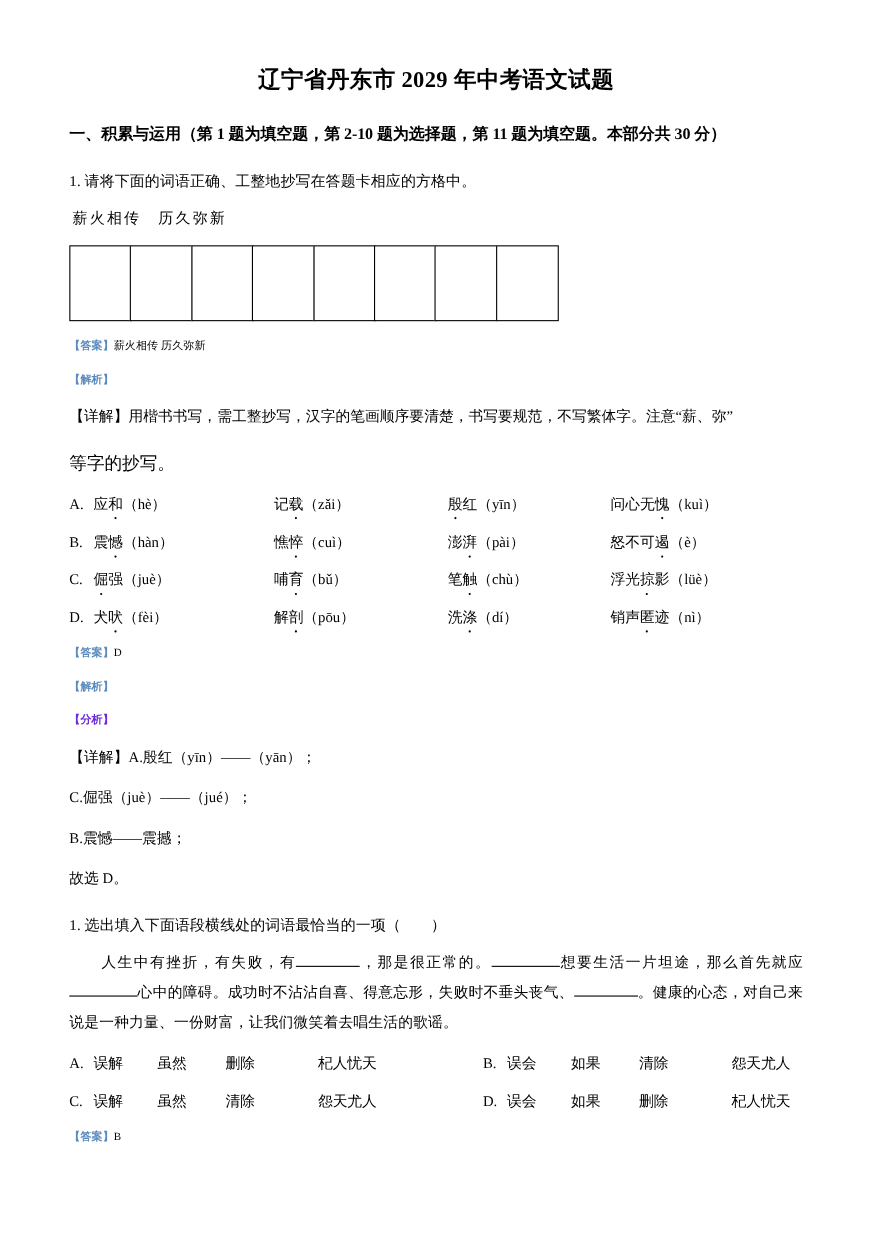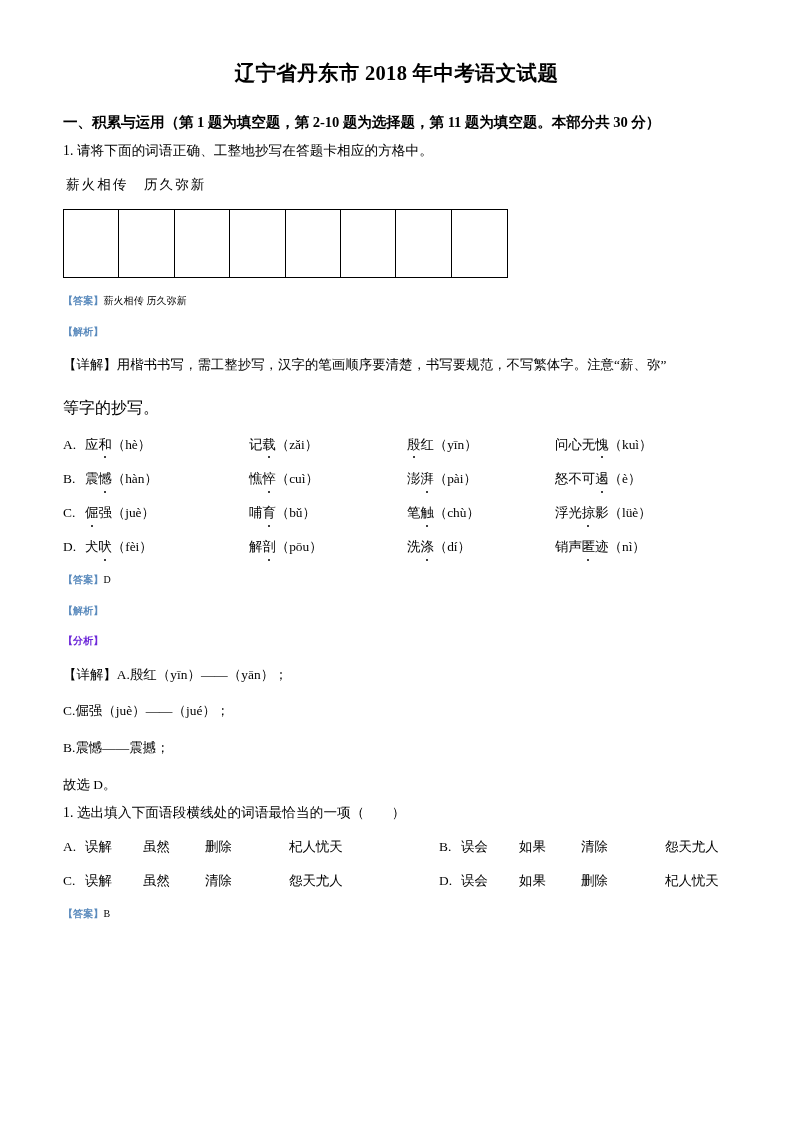--- a/index.html
+++ b/index.html
@@ -48,21 +48,21 @@
     margin-top: 22px;
     line-height: 1.6;
     letter-spacing: -0.1px;
     white-space: nowrap;
   }
 
   
   .q-stem {
     font-size: 13.6px;
     line-height: 1.55;
-    margin-top: 6px;
+    margin-top: 20px;
     letter-spacing: 0.1px;
   }
   .q-subline {
     font-size: 13.6px;
     line-height: 1.55;
     margin-top: 13px;
     margin-left: 3px;
     letter-spacing: 2px;
   }
 
@@ -173,21 +173,21 @@
   .opt-row2 .gap { width: 25px; flex: none; }
 
   .nowrap { white-space: nowrap; }
 </style>
 </head>
 <body>
 
 <div class="page">
   <div class="content">
 
-    <div class="doc-title">辽宁省丹东市 2018 年中考语文试题</div>
+    <div class="doc-title">辽宁省丹东市 2029 年中考语文试题</div>
 
     <div class="section-head">一、积累与运用（第 1 题为填空题，第 2-10 题为选择题，第 11 题为填空题。本部分共 30 分）</div>
 
     <div class="q-stem">1. 请将下面的词语正确、工整地抄写在答题卡相应的方格中。</div>
 
     <div class="q-subline">薪火相传　历久弥新</div>
 
     <div class="grid-wrap">
       <div class="grid-cell"></div>
       <div class="grid-cell"></div>
@@ -256,20 +256,23 @@
     </div>
 
     <div class="detail-line">【详解】A.殷红（yīn）——（yān）；</div>
 
     <div class="detail-line">C.倔强（juè）——（jué）；</div>
     <div class="detail-line">B.震憾——震撼；</div>
     <div class="detail-line">故选 D。</div>
 
     <div class="q-stem">1. 选出填入下面语段横线处的词语最恰当的一项（　　）</div>
 
+    <div class="passage">
+      <span class="indent"></span><span>人生中有挫折，有失败，有</span><span class="blank-u bl-60"></span><span>，那是很正常的。</span><span class="blank-u bl-62"></span><span>想要生活一片坦途，那么首先就应</span><span class="blank-u bl-62"></span><span>心中的障碍。成功时不沾沾自喜、得意忘形，失败时不垂头丧气、</span><span class="blank-u bl-60"></span><span>。健康的心态，对自己来说是一种力量、一份财富，让我们微笑着去唱生活的歌谣。</span>
+    </div>
 
     <div class="opt-row2">
       <span class="lab">A.</span>
       <span class="w1">误解</span>
       <span class="w2">虽然</span>
       <span class="w3">删除</span>
       <span class="w4">杞人忧天</span>
       <span class="gap"></span>
       <span class="lab">B.</span>
       <span class="w1">误会</span>

